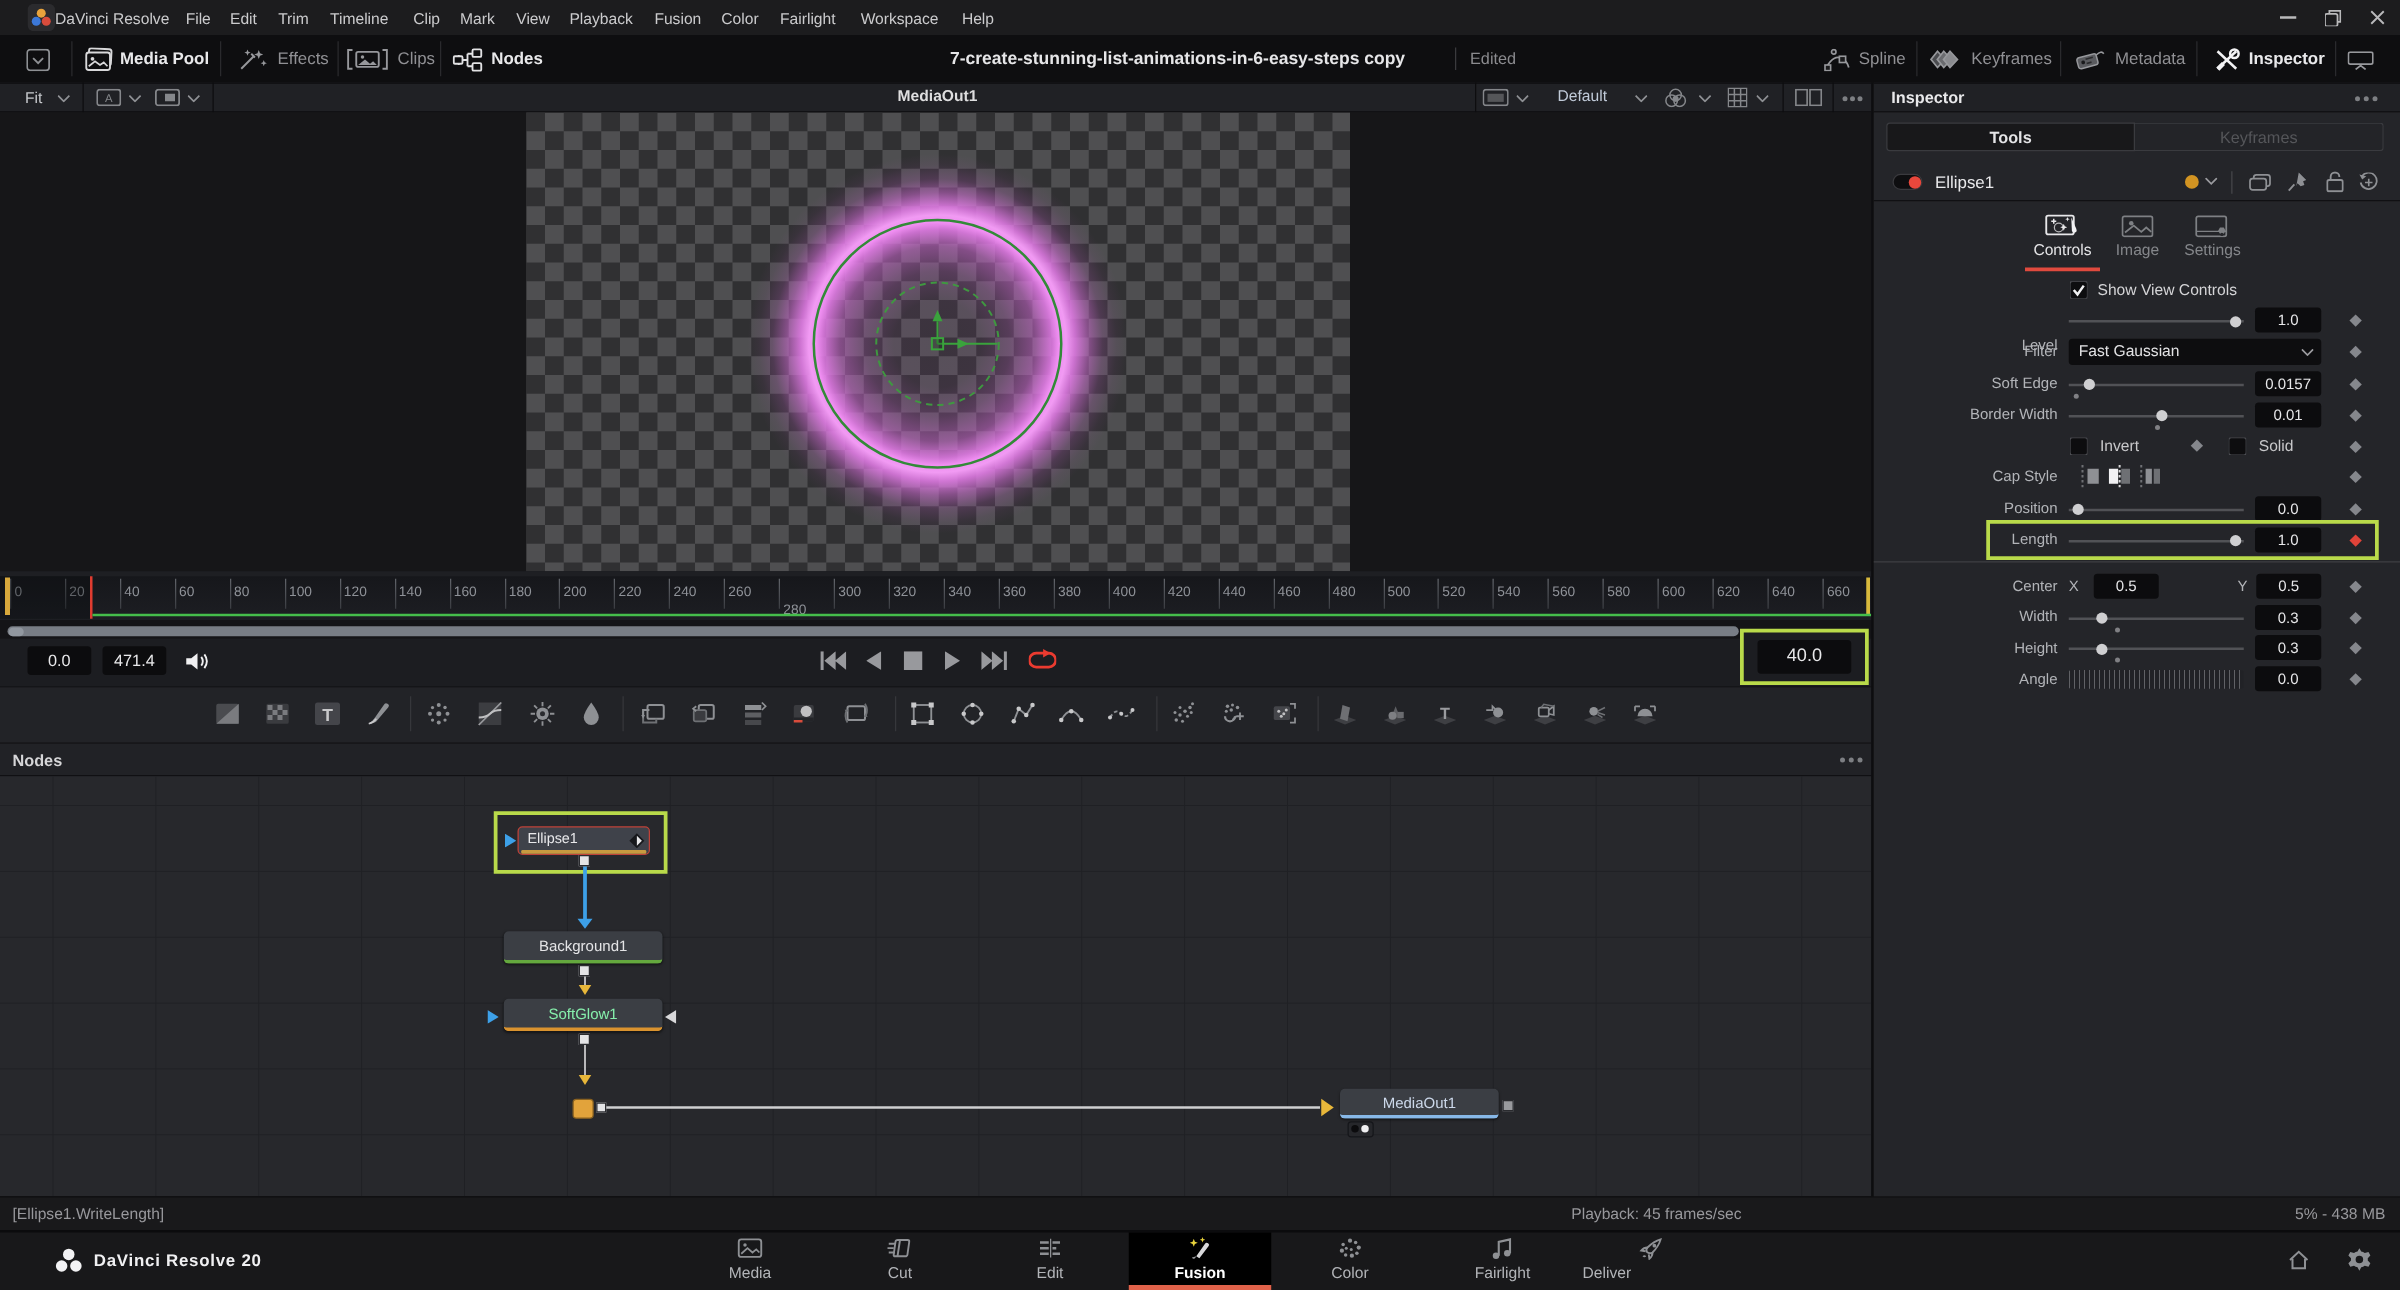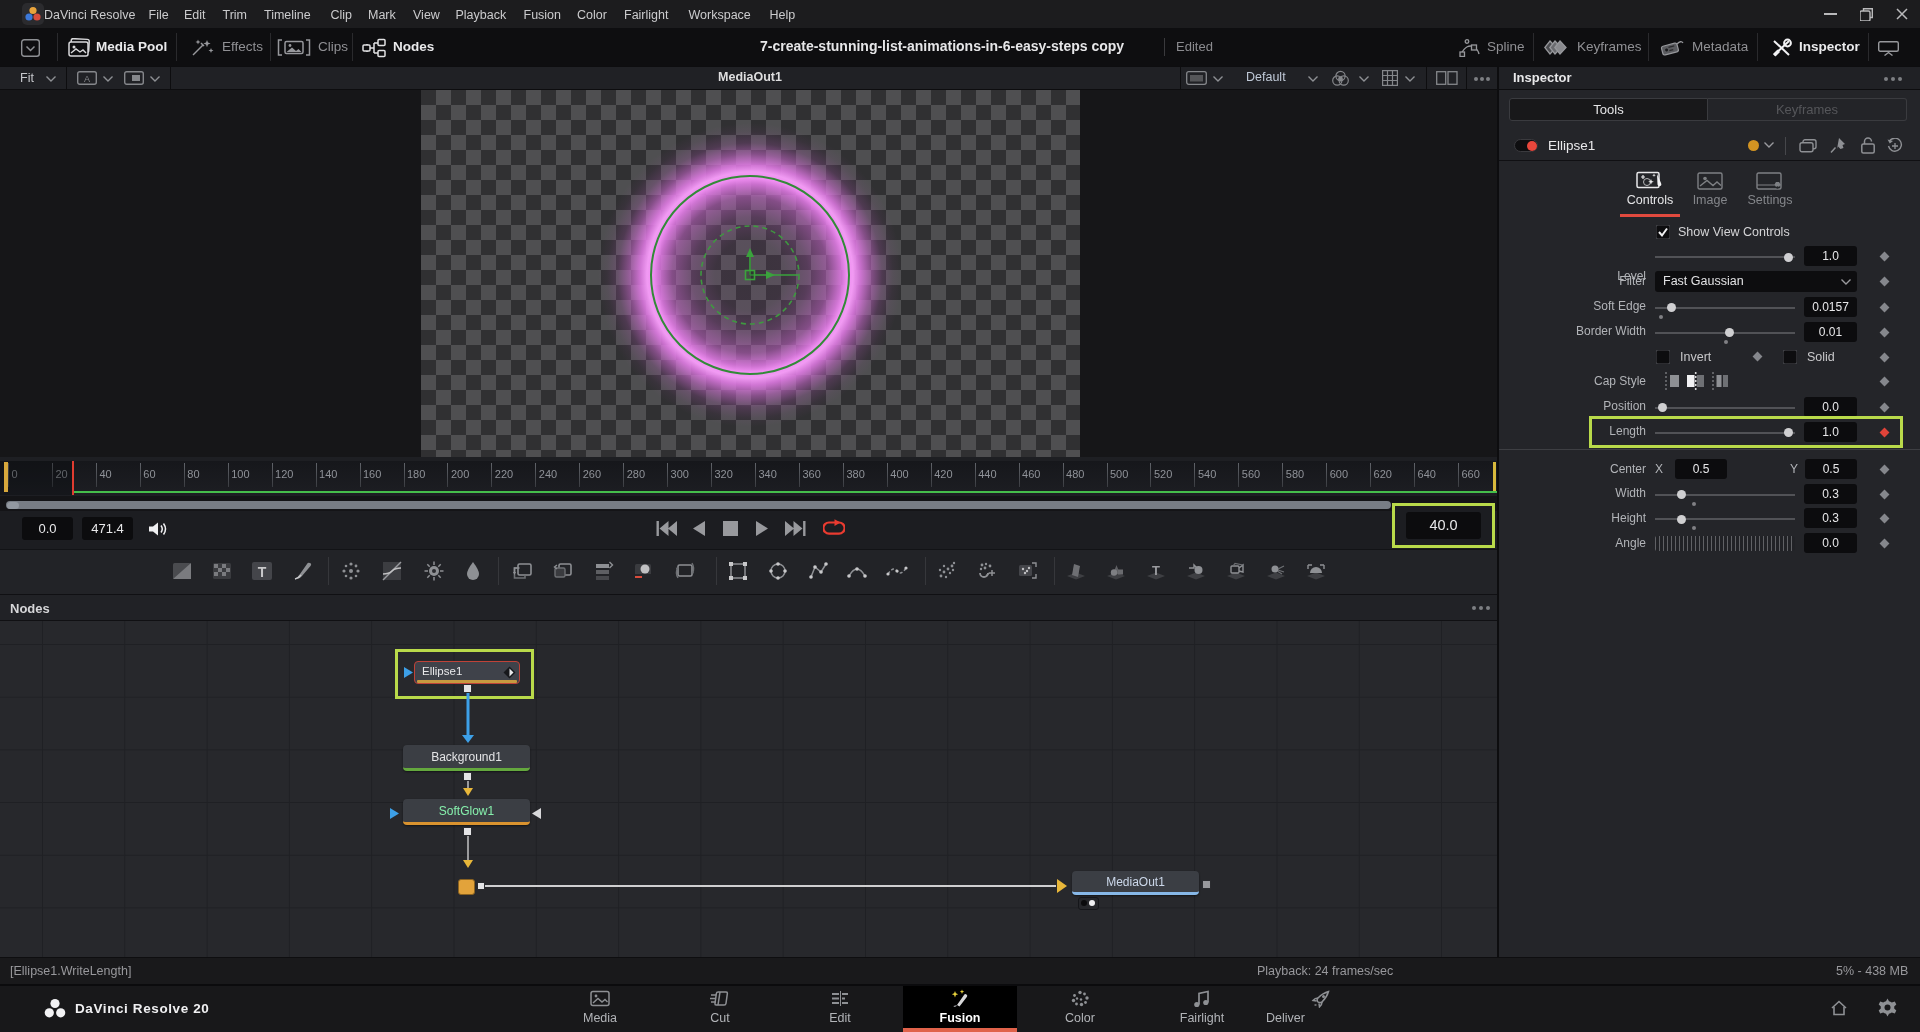--- a/index.html
+++ b/index.html
@@ -239,21 +239,21 @@
     <div class="abs" style="left:407.0px;top:468px;font-size:11px;color:#8f9298;">180</div>
     <div class="abs" style="left:447.4px;top:463px;width:1px;height:24px;background:linear-gradient(#606369,#3a3c41);"></div>
     <div class="abs" style="left:450.9px;top:468px;font-size:11px;color:#8f9298;">200</div>
     <div class="abs" style="left:491.3px;top:463px;width:1px;height:24px;background:linear-gradient(#606369,#3a3c41);"></div>
     <div class="abs" style="left:494.8px;top:468px;font-size:11px;color:#8f9298;">220</div>
     <div class="abs" style="left:535.3px;top:463px;width:1px;height:24px;background:linear-gradient(#606369,#3a3c41);"></div>
     <div class="abs" style="left:538.8px;top:468px;font-size:11px;color:#8f9298;">240</div>
     <div class="abs" style="left:579.2px;top:463px;width:1px;height:24px;background:linear-gradient(#606369,#3a3c41);"></div>
     <div class="abs" style="left:582.7px;top:468px;font-size:11px;color:#8f9298;">260</div>
     <div class="abs" style="left:623.2px;top:463px;width:1px;height:24px;background:linear-gradient(#606369,#3a3c41);"></div>
-    <div class="abs" style="left:626.7px;top:468px;font-size:11px;color:#8f9298;text-align:center;">280</div>
+    <div class="abs" style="left:626.7px;top:482px;font-size:11px;color:#8f9298;text-align:center;">280</div>
     <div class="abs" style="left:667.1px;top:463px;width:1px;height:24px;background:linear-gradient(#606369,#3a3c41);"></div>
     <div class="abs" style="left:670.6px;top:468px;font-size:11px;color:#8f9298;">300</div>
     <div class="abs" style="left:711.0px;top:463px;width:1px;height:24px;background:linear-gradient(#606369,#3a3c41);"></div>
     <div class="abs" style="left:714.5px;top:468px;font-size:11px;color:#8f9298;">320</div>
     <div class="abs" style="left:755.0px;top:463px;width:1px;height:24px;background:linear-gradient(#606369,#3a3c41);"></div>
     <div class="abs" style="left:758.5px;top:468px;font-size:11px;color:#8f9298;">340</div>
     <div class="abs" style="left:798.9px;top:463px;width:1px;height:24px;background:linear-gradient(#606369,#3a3c41);"></div>
     <div class="abs" style="left:802.4px;top:468px;font-size:11px;color:#8f9298;">360</div>
     <div class="abs" style="left:842.9px;top:463px;width:1px;height:24px;background:linear-gradient(#606369,#3a3c41);"></div>
     <div class="abs" style="left:846.4px;top:468px;font-size:11px;color:#8f9298;">380</div>
@@ -564,21 +564,21 @@
 <div class="abs" style="left:458px;top:879px;width:17px;height:16px;background:#e2a33b;border-radius:3px;border:1px solid #8a6220;"></div>
 <div class="abs" style="left:477px;top:882px;width:8px;height:8px;background:#e4e4e6;border:1px solid #2a2b2f;"></div>
 <div class="abs" style="left:1072px;top:871px;width:127px;height:24px;background:#3b3e44;border-radius:4px;border-bottom:3px solid #87b8e8;box-shadow:0 1px 2px rgba(0,0,0,0.5);"></div>
 <div class="abs" style="left:1072px;top:875px;width:127px;text-align:center;font-size:12px;color:#ccd8ea;">MediaOut1</div>
 <div class="abs" style="left:1202px;top:880px;width:9px;height:9px;background:#98999d;border:1px solid #2a2b2f;"></div>
 <div class="abs" style="left:1078px;top:897px;width:21px;height:13px;background:#26272b;border:1px solid #15161a;border-radius:3px;"></div>
 <div class="abs" style="left:1081px;top:900px;width:6px;height:6px;background:#0b0b0d;border-radius:50%;"></div>
 <div class="abs" style="left:1089px;top:900px;width:6px;height:6px;background:#f0f0f2;border-radius:50%;"></div>
 <div class="abs" style="left:0;top:957px;width:1920px;height:27px;background:#19191b;border-top:1px solid #0e0e10;"></div>
 <div class="abs" style="left:10px;top:964px;font-size:12.5px;color:#98989c;">[Ellipse1.WriteLength]</div>
-<div class="abs" style="left:1257px;top:964px;font-size:12.5px;color:#98989c;">Playback: 24 frames/sec</div>
+<div class="abs" style="left:1257px;top:964px;font-size:12.5px;color:#98989c;">Playback: 45 frames/sec</div>
 <div class="abs" style="left:1836px;top:964px;font-size:12.5px;color:#98989c;">5% -  438 MB</div>
 <div class="abs" style="left:0;top:984px;width:1920px;height:48px;background:#18181a;border-top:2px solid #0b0b0d;"></div>
 <svg class="abs" style="left:44px;top:998px;" width="22" height="21" viewBox="0 0 22 21">
       <circle cx="11" cy="5.5" r="4.6" fill="#f2f2f4"></circle>
       <circle cx="5.3" cy="14.8" r="4.6" fill="#f2f2f4"></circle>
       <circle cx="16.7" cy="14.8" r="4.6" fill="#f2f2f4"></circle>
     </svg>
 <div class="abs" style="left:75px;top:1001px;font-size:13.5px;font-weight:bold;letter-spacing:0.6px;color:#f0f0f2;">DaVinci Resolve 20</div>
 <div class="abs" style="left:903px;top:986px;width:114px;height:46px;background:#000;"></div>
 <div class="abs" style="left:903px;top:1028px;width:114px;height:4px;background:#e0624a;"></div>
@@ -651,21 +651,21 @@
       <path d="M9.5 0.5 L11 3.2 A7 7 0 0 1 13.8 4.4 L16.8 3.6 L18.3 6.4 L16.2 8.6 A7 7 0 0 1 16.2 10.4 L18.3 12.6 L16.8 15.4 L13.8 14.6 A7 7 0 0 1 11 15.8 L9.5 18.5 L8 15.8 A7 7 0 0 1 5.2 14.6 L2.2 15.4 L0.7 12.6 L2.8 10.4 A7 7 0 0 1 2.8 8.6 L0.7 6.4 L2.2 3.6 L5.2 4.4 A7 7 0 0 1 8 3.2z" fill="#8e9094"></path>
       <circle cx="9.5" cy="9.5" r="3" fill="#18181a"></circle>
     </svg>
 <div class="abs" style="left:1497px;top:66px;width:2px;height:891px;background:#0d0d0f;"></div>
 <div class="abs" style="left:1499px;top:66px;width:421px;height:24px;background:#202125;border-top:1px solid #0d0d0f;border-bottom:1px solid #0d0d0f;"></div>
 <div class="abs" style="left:1513px;top:70px;font-size:13px;font-weight:bold;color:#e8e8ea;">Inspector</div>
 <div class="abs dot" style="left:1884px;top:77px;width:4px;height:4px;"></div>
 <div class="abs dot" style="left:1891px;top:77px;width:4px;height:4px;"></div>
 <div class="abs dot" style="left:1898px;top:77px;width:4px;height:4px;"></div>
 <div class="abs" style="left:1499px;top:90px;width:421px;height:867px;background:#242529;"></div>
-<div class="abs" style="left:1509px;top:98px;width:199px;height:23px;background:#18181a;border:1px solid #3a3b3f;border-radius:3px 0 0 3px;font-size:13px;font-weight:normal;color:#e4e4e6;text-align:center;line-height:21px;">Tools</div>
+<div class="abs" style="left:1509px;top:98px;width:199px;height:23px;background:#18181a;border:1px solid #3a3b3f;border-radius:3px 0 0 3px;font-size:13px;font-weight:bold;color:#e4e4e6;text-align:center;line-height:21px;">Tools</div>
 <div class="abs" style="left:1708px;top:98px;width:199px;height:23px;background:#232428;border:1px solid #3a3b3f;border-left:none;border-radius:0 3px 3px 0;font-size:13px;color:#55565a;text-align:center;line-height:21px;">Keyframes</div>
 <div class="abs" style="left:1514px;top:139px;width:24px;height:13px;background:#0e0e10;border-radius:7px;border:1px solid #3a3a3e;"></div>
 <div class="abs" style="left:1527px;top:140.5px;width:10px;height:10px;background:#e8473c;border-radius:50%;"></div>
 <div class="abs" style="left:1548px;top:138px;font-size:13.5px;color:#e9e9eb;">Ellipse1</div>
 <div class="abs" style="left:1748px;top:140px;width:11px;height:11px;background:#d29422;border-radius:50%;"></div>
 <svg class="abs" style="left:1764px;top:142px;" width="10" height="6" viewBox="0 0 10 6">
       <path d="M0.5 0.5 L5 5 L9.5 0.5" fill="none" stroke="#9a9a9e" stroke-width="1.4"></path>
     </svg>
 <div class="abs" style="left:1785px;top:137px;width:1px;height:18px;background:#46474b;"></div>
 <svg class="abs" style="left:1799px;top:139px;" width="19" height="14" viewBox="0 0 19 14">

